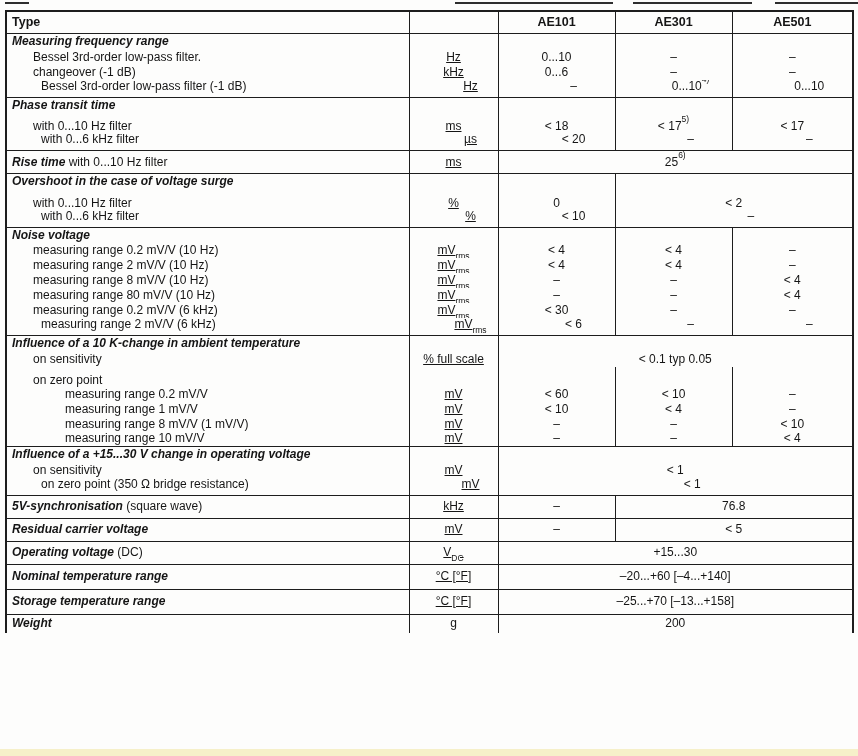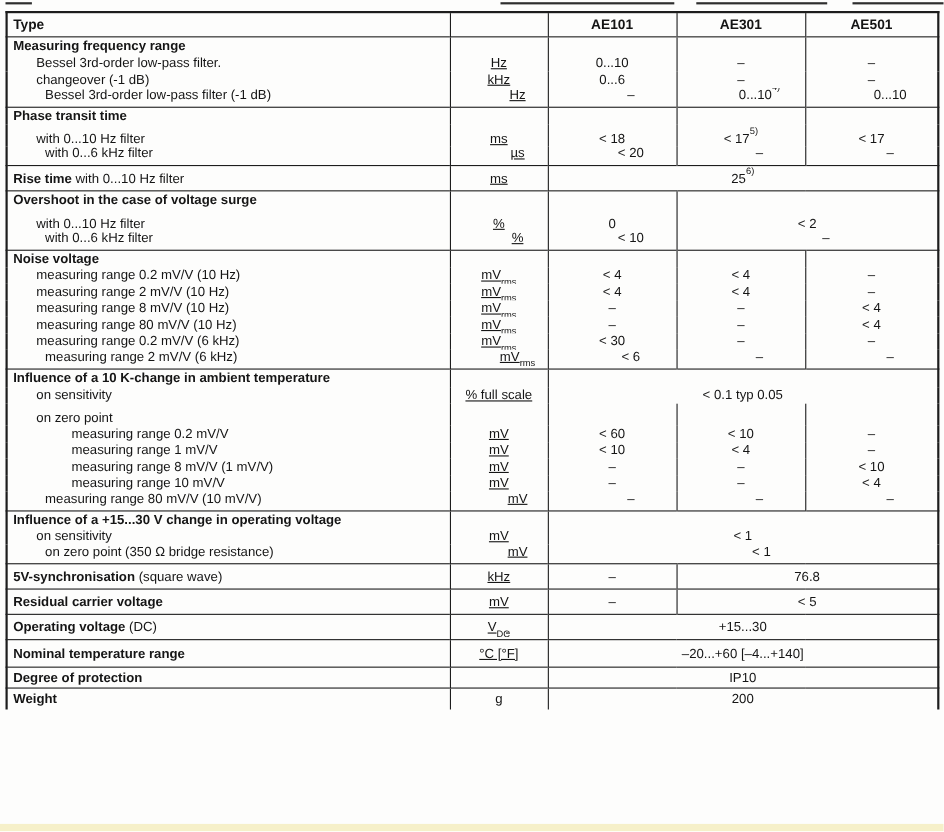--- a/index.html
+++ b/index.html
@@ -24,21 +24,21 @@
   .unit{border-left:1.5px solid #1d1d1d;border-right:1.5px solid #1d1d1d;text-align:center;text-decoration:underline;}
   .val{border-left:1.5px solid #1d1d1d;text-align:center;}
   tr.sec-start>td{border-top:1.8px solid #1d1d1d;}
   tr.sec-end>td{padding-bottom:4px;padding-left:34px;}
   tr.pregap>td{padding-top:7px;}
   .k-title{height:16px;}
   .k-data{height:15px;}
   .k-single{height:23px;}
   .k-tall{height:25px;}
   .k-short{height:19px;}
-  .b{font-weight:bold;}
+  .b{font-weight:bold;font-style:italic;}
   .i0{padding-left:5px;}
   .i1{padding-left:26px;margin-top:19px;}
   .i2{padding-left:58px;}
   sup,sub{font-size:8.5px;line-height:0;}
   sup{position:relative;top:-3px;}
   sub{position:relative;top:2px;}
   .art{position:absolute;top:2px;height:2px;background:#2e2e2e;}
   .art-tl{left:5px;width:24px;}
   .art-1{left:455px;width:158px;}
   .art-2{left:633px;width:119px;}
@@ -232,27 +232,20 @@
           <td class="val">–</td>
           <td class="val">&lt; 10</td>
         </tr>
         <tr class="k-data">
           <td class="lbl i2"><span>measuring range 10 mV/V</span></td>
           <td class="unit">mV</td>
           <td class="val">–</td>
           <td class="val">–</td>
           <td class="val">&lt;  4</td>
         </tr>
-        <tr class="k-data sec-end">
-          <td class="lbl i2"><span>measuring range 80 mV/V (10 mV/V)</span></td>
-          <td class="unit">mV</td>
-          <td class="val">–</td>
-          <td class="val">–</td>
-          <td class="val">–</td>
-        </tr>
         <tr class="k-title sec-start">
           <td class="lbl i0"><span class="b">Influence of a +15...30 V change in operating voltage</span></td>
           <td class="unit"></td>
           <td class="val" colspan="3"></td>
         </tr>
         <tr class="k-data">
           <td class="lbl i1"><span>on sensitivity</span></td>
           <td class="unit">mV</td>
           <td class="val" colspan="3">&lt; 1</td>
         </tr>
@@ -276,24 +269,24 @@
         <tr class="k-single sec-start">
           <td class="lbl i0"><span class="b">Operating voltage</span><span> (DC)</span></td>
           <td class="unit">V<sub>DC</sub></td>
           <td class="val" colspan="3">+15...30</td>
         </tr>
         <tr class="k-tall sec-start">
           <td class="lbl i0"><span class="b">Nominal temperature range</span></td>
           <td class="unit">°C [°F]</td>
           <td class="val" colspan="3">–20...+60 [–4...+140]</td>
         </tr>
-        <tr class="k-short sec-start">
-          <td class="lbl i0"><span class="b">Degree of protection</span></td>
-          <td class="unit"></td>
-          <td class="val" colspan="3">IP10</td>
+        <tr class="k-tall sec-start">
+          <td class="lbl i0"><span class="b">Storage temperature range</span></td>
+          <td class="unit">°C [°F]</td>
+          <td class="val" colspan="3">–25...+70  [–13...+158]</td>
         </tr>
         <tr class="k-short sec-start">
           <td class="lbl i0"><span class="b">Weight</span></td>
           <td class="unit">g</td>
           <td class="val" colspan="3">200</td>
         </tr>
       </tbody>
   </table>
 
   <div class="band"></div>

